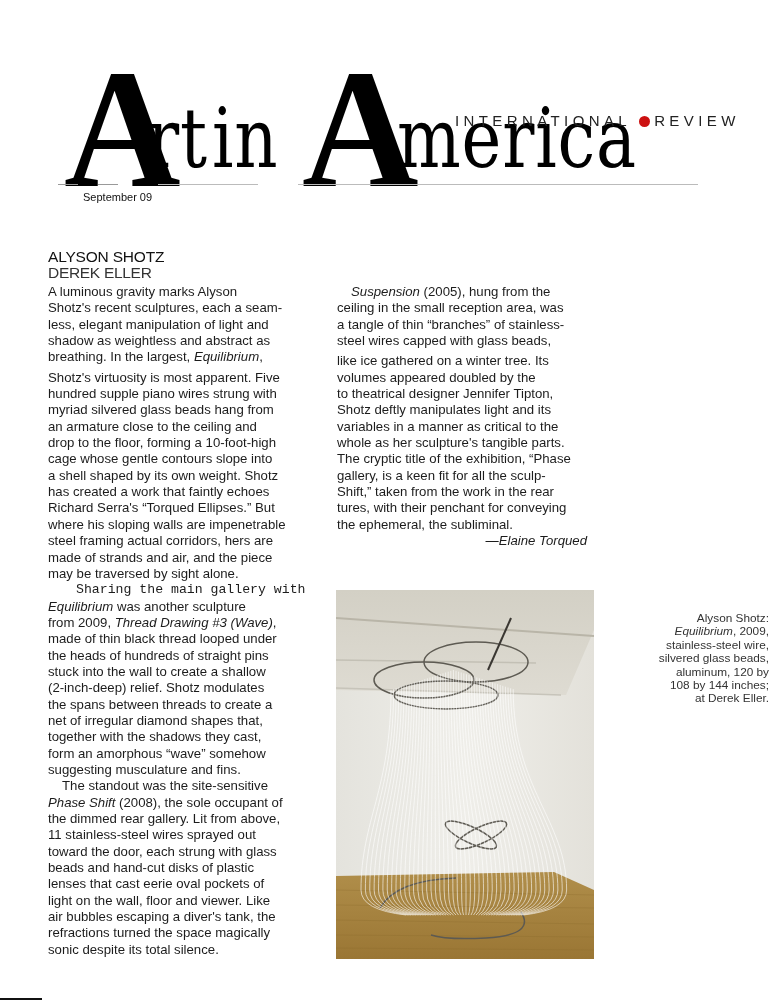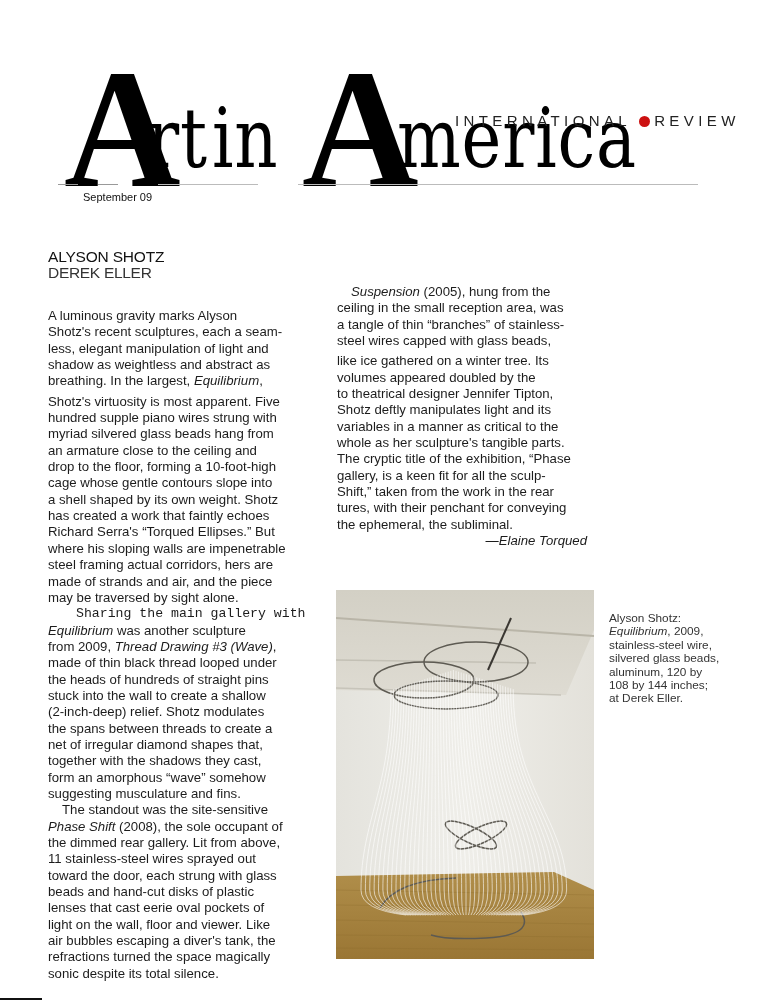--- a/index.html
+++ b/index.html
@@ -21,32 +21,32 @@
 
   .issue-date { position: absolute; left: 70px; top: 191px; font-size: 11px; color: #111; margin-left: 13px; }
 
   
   .art-title { position: absolute; left: 48px; top: 248px; font-size: 15.5px; color: #111; letter-spacing: -0.2px; }
   .art-gallery { position: absolute; left: 48px; top: 264px; font-size: 15.5px; font-weight: 300; color: #333; letter-spacing: -0.3px; }
 
   
   .col { position: absolute; font-size: 13.2px; line-height: 16.35px; color: #1c1c1c; }
   .col .ind { text-indent: 14px; font-family: Liberation Mono, monospace; }
-  .col1 { left: 48px; top: 284px; width: 230px; margin-top: 24px; }
+  .col1 { left: 48px; top: 284px; width: 230px; }
   .col2 { left: 337px; top: 284px; width: 256px; }
   .col em { font-style: italic; }
   .line { display: block; white-space: nowrap; }
   .gap { height: 4px; }
   .byline { text-align: right; font-style: italic; padding-right: 6px; }
 
   
   .photo { position: absolute; left: 336px; top: 590px; width: 258px; height: 369px; overflow: hidden; background: #e7e5df; }
   .photo svg { display: block; }
 
-  .caption { position: absolute; left: 609px; top: 612px; width: 160px; font-size: 11.8px; line-height: 13.4px; color: #333; }
+  .caption { position: absolute; left: 609px; top: 612px; width: 160px; font-size: 11.8px; line-height: 13.4px; color: #333; text-align: right; }
   .caption .line { white-space: nowrap; }
 
   .corner-mark { position: absolute; left: 0; top: 998px; width: 42px; height: 2px; background: #111; }
 </style>
 </head>
 <body>
 
 <div class="masthead">
   <div class="logo">
     <span class="big a1">A</span>

